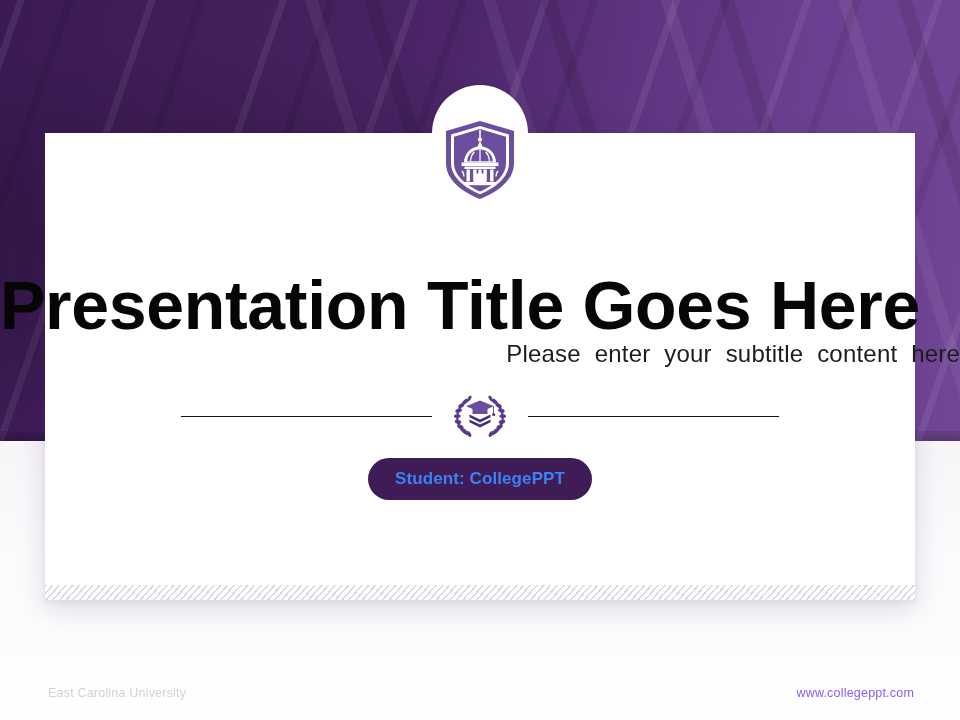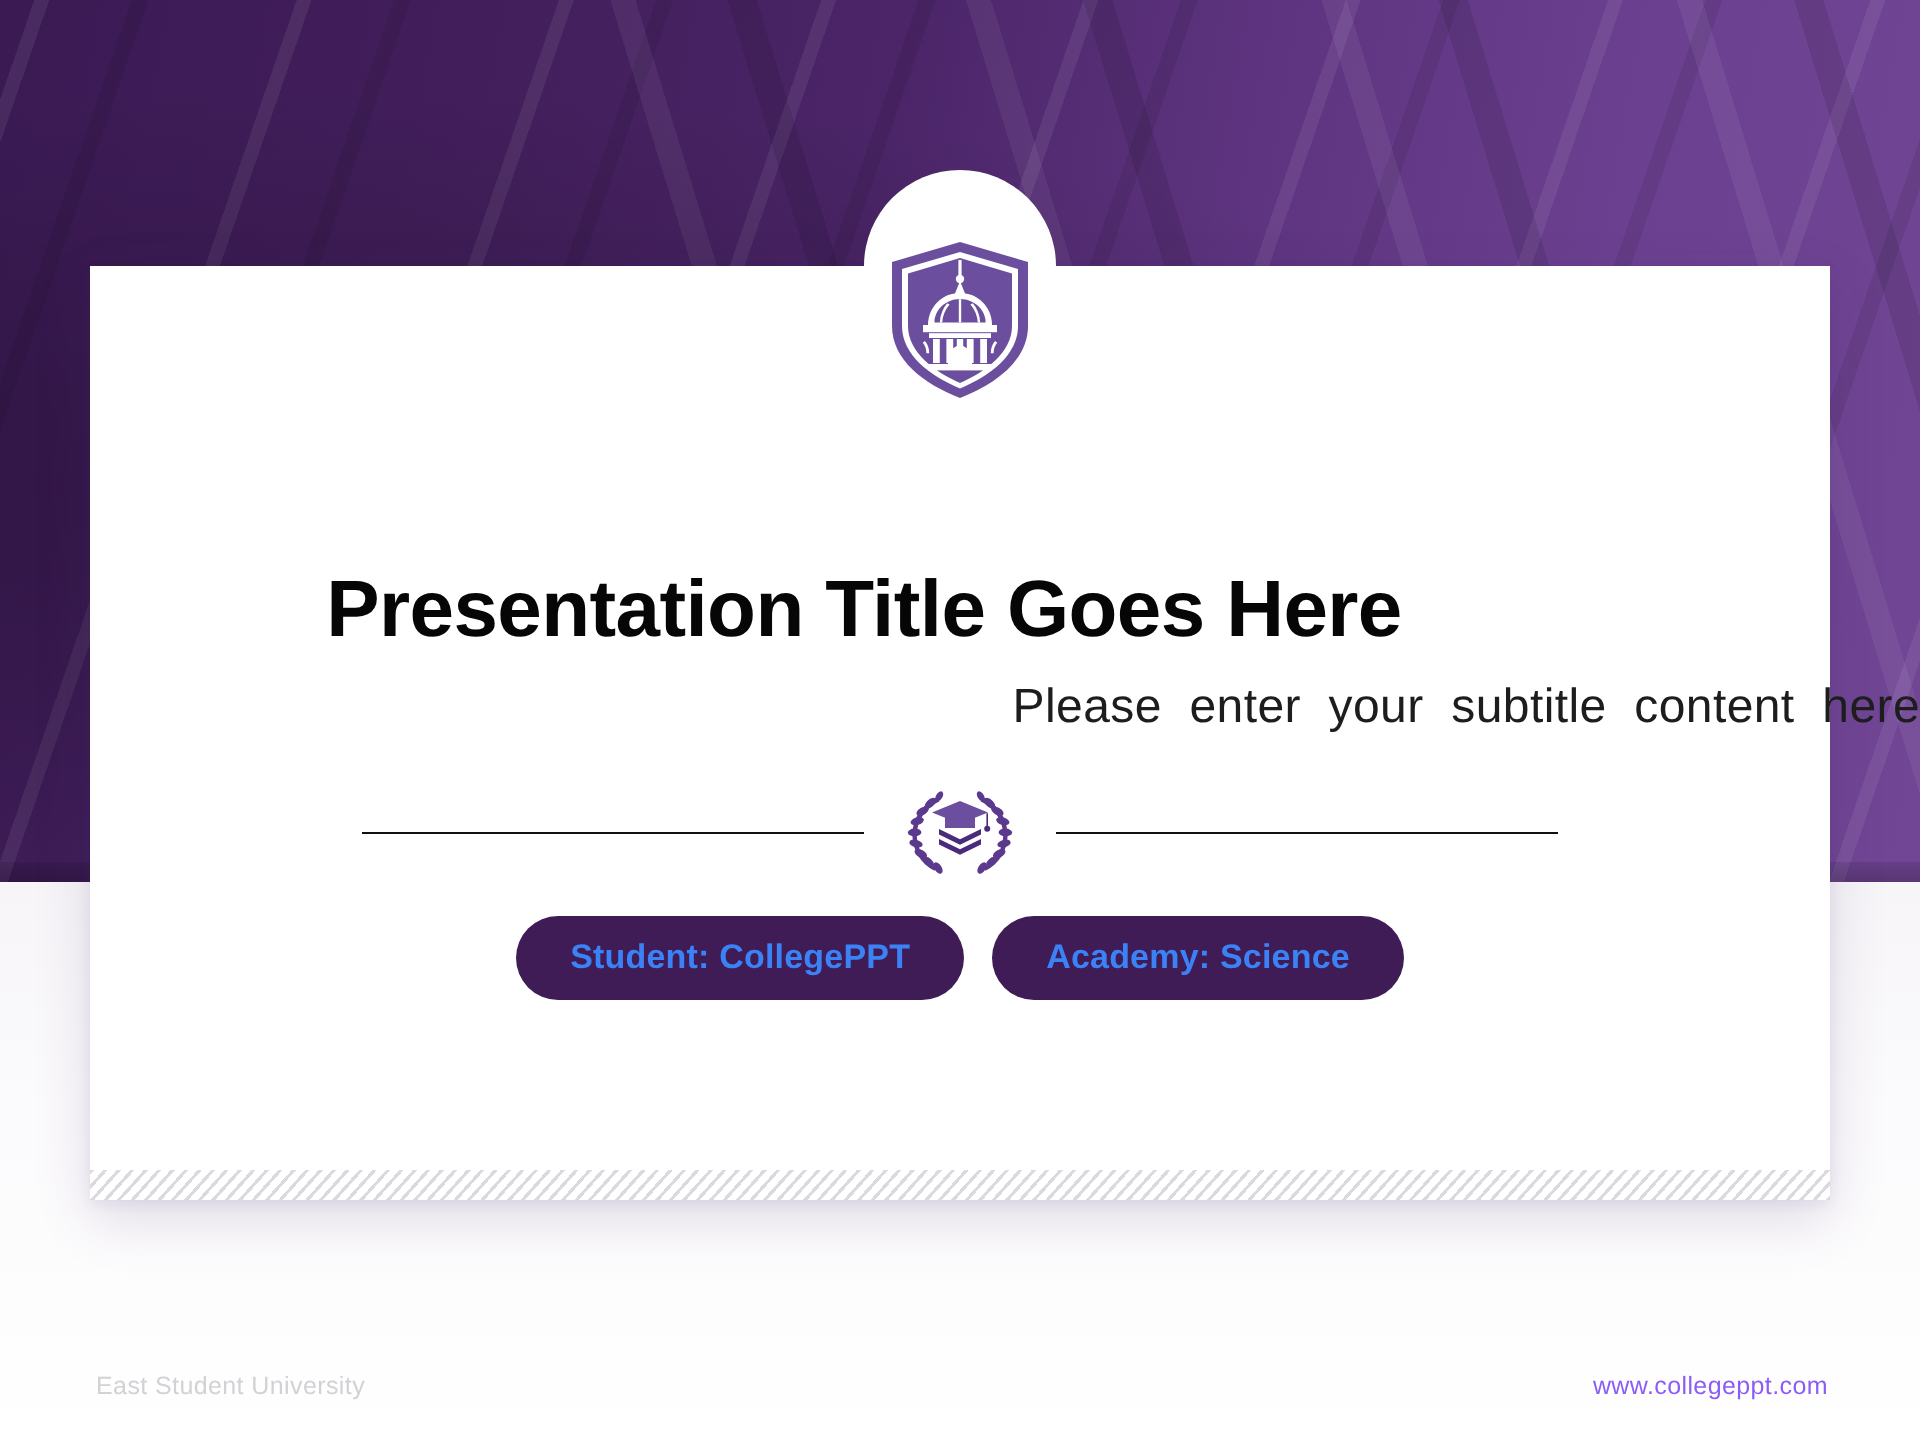--- a/index.html
+++ b/index.html
@@ -149,21 +149,21 @@
   .logo-wrap svg { display: block; }
 
   
   .title {
     position: absolute;
     left: 0;
     top: 276px;
     width: 864px;
     text-align: center;
     font-family: "Liberation Sans Narrow", "Liberation Sans", sans-serif;
-    font-size: 40px;
+    font-size: 68px;
     font-weight: bold;
     color: #060606;
     letter-spacing: -0.3px;
     line-height: 58px;
     white-space: nowrap;
   }
   .subtitle {
     position: absolute;
     left: 0;
     top: 338px;
@@ -366,21 +366,20 @@
         <path d="M31 8.5 L45 14.2 L31 19.9 L17 14.2 Z" fill="#6b4f9e"></path>
 
         <path d="M44.2 14.6 L45.0 14.6 L45.0 21.5 L44.2 21.5 Z" fill="#4a2a7a"></path>
         <circle cx="44.6" cy="22.4" r="1.5" fill="#4a2a7a"></circle>
       </svg>
     </div>
   </div>
 
   <div class="pills">
     <button class="pill">Student: CollegePPT</button>
-    <button class="pill">Academy: Science</button>
   </div>
 
   <div class="hatch"></div>
 
-  <div class="footer-left">East Student University</div>
+  <div class="footer-left">East Carolina University</div>
   <div class="footer-right">www.collegeppt.com</div>
 
 </div>
 
 </body></html>

